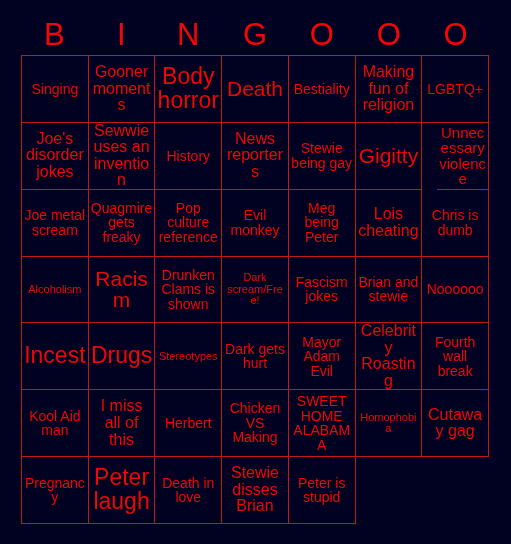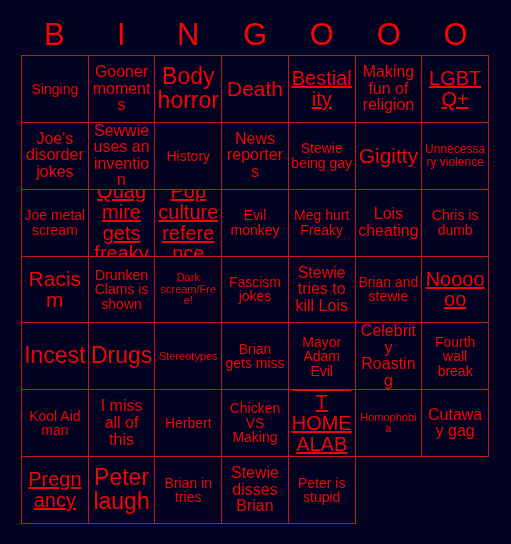--- a/index.html
+++ b/index.html
@@ -63,23 +63,23 @@
     padding: 1px 2px;
     overflow: hidden;
     line-height: 1.04;
     word-break: break-word;
   }
   
   .fs-xxl { font-size: 23px; }
   .fs-xl  { font-size: 21px; }
   .fs-l   { font-size: 14px; }
   .fs-m   { font-size: 16px; }
-  .fs-s   { font-size: 20px; text-decoration: underline; }
+  .fs-s   { font-size: 14px; }
   .fs-xs  { font-size: 11px; }
-  .fs-xxs { font-size: 12px; }
+  .fs-xxs { font-size: 15px; margin-left: 15px; }
 </style>
 </head>
 <body>
 
 <div class="card">
 
   <div class="header-row">
       <div class="header-cell">B</div>
       <div class="header-cell">I</div>
       <div class="header-cell">N</div>
@@ -101,44 +101,44 @@
       <div class="cell fs-m">Sewwie uses an invention</div>
       <div class="cell fs-l">History</div>
       <div class="cell fs-m">News reporters</div>
       <div class="cell fs-l">Stewie being gay</div>
       <div class="cell fs-xl">Gigitty</div>
       <div class="cell fs-xxs">Unnecessary violence</div>
       <div class="cell fs-l">Joe metal scream</div>
       <div class="cell fs-s">Quagmire gets freaky</div>
       <div class="cell fs-s">Pop culture reference</div>
       <div class="cell fs-l">Evil monkey</div>
-      <div class="cell fs-l">Meg hurt Freaky</div>
+      <div class="cell fs-l">Meg being Peter</div>
       <div class="cell fs-m">Lois cheating</div>
       <div class="cell fs-l">Chris is dumb</div>
+      <div class="cell fs-xs">Alcoholism</div>
       <div class="cell fs-xl">Racism</div>
       <div class="cell fs-l">Drunken Clams is shown</div>
       <div class="cell fs-xs">Dark scream/Free!</div>
       <div class="cell fs-l">Fascism jokes</div>
-      <div class="cell fs-m">Stewie tries to kill Lois</div>
       <div class="cell fs-l">Brian and stewie</div>
       <div class="cell fs-s">Noooooo</div>
       <div class="cell fs-xxl">Incest</div>
       <div class="cell fs-xxl">Drugs</div>
       <div class="cell fs-xs">Stereotypes</div>
-      <div class="cell fs-l">Brian gets miss</div>
+      <div class="cell fs-l">Dark gets hurt</div>
       <div class="cell fs-l">Mayor Adam Evil</div>
       <div class="cell fs-m">Celebrity Roasting</div>
       <div class="cell fs-l">Fourth wall break</div>
       <div class="cell fs-l">Kool Aid man</div>
       <div class="cell fs-m">I miss all of this</div>
       <div class="cell fs-l">Herbert</div>
       <div class="cell fs-l">Chicken VS Making</div>
       <div class="cell fs-s">SWEET HOME ALABAMA</div>
       <div class="cell fs-xs">Homophobia</div>
       <div class="cell fs-m">Cutaway gag</div>
       <div class="cell fs-s">Pregnancy</div>
       <div class="cell fs-xxl">Peter laugh</div>
-      <div class="cell fs-l">Brian in tries</div>
+      <div class="cell fs-l">Death in love</div>
       <div class="cell fs-m">Stewie disses Brian</div>
       <div class="cell fs-l">Peter is stupid</div>
     </div>
 
 </div>
 
 </body></html>

